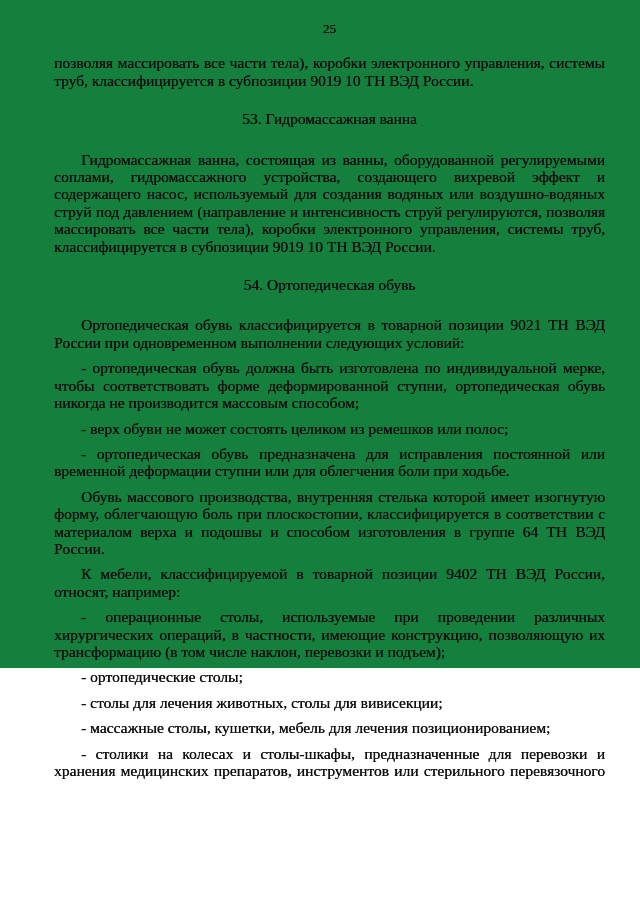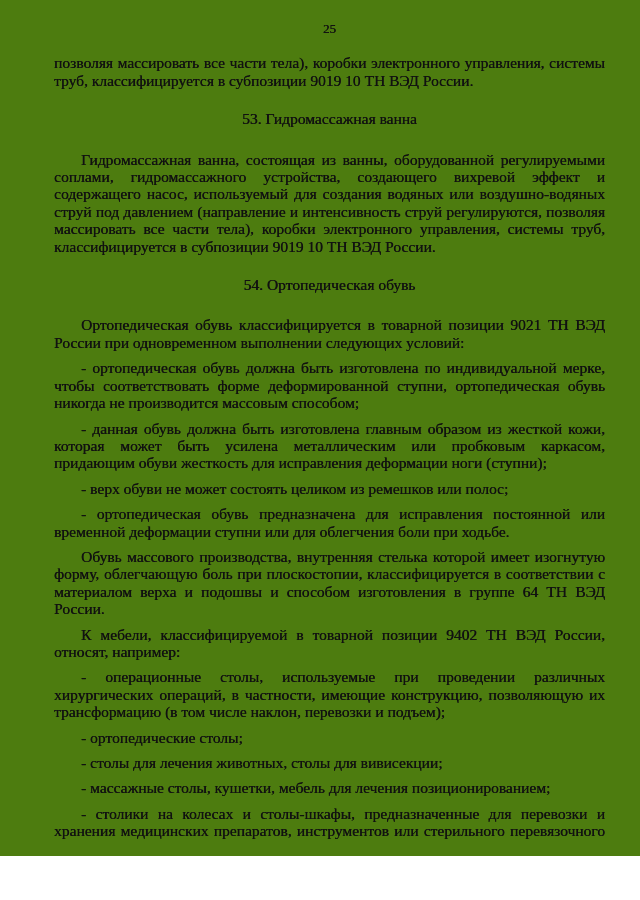--- a/index.html
+++ b/index.html
@@ -6,23 +6,23 @@
     margin: 0;
     padding: 0;
     width: 640px;
     height: 900px;
     overflow: hidden;
     background: #ffffff;
   }
   .page {
     box-sizing: border-box;
     width: 640px;
-    height: 856px;
+    height: 668px;
     padding: 20px 27px 0 46px;
-    background: #4d7c0f;
+    background: #15803d;
     color: #111111;
     font-family: "Liberation Serif", "DejaVu Serif", serif;
     font-size: 15.5px;
     line-height: 17.4px;
     text-shadow: 0.3px 0 0 currentColor; 
   }
   .page-number {
     text-align: center;
     font-size: 13px;
     margin: 0 0 17px 0;
@@ -55,21 +55,20 @@
       <p class="para no-indent">позволяя массировать все части тела), коробки электронного управления, системы труб, классифицируется в субпозиции 9019 10 ТН ВЭД России.</p>
       <div class="heading">
         <div class="heading-line">53. Гидромассажная ванна</div>
       </div>
       <p class="para">Гидромассажная ванна, состоящая из ванны, оборудованной регулируемыми соплами, гидромассажного устройства, создающего вихревой эффект и содержащего насос, используемый для создания водяных или воздушно-водяных струй под давлением (направление и интенсивность струй регулируются, позволяя массировать все части тела), коробки электронного управления, системы труб, классифицируется в субпозиции 9019 10 ТН ВЭД России.</p>
       <div class="heading">
         <div class="heading-line">54. Ортопедическая обувь</div>
       </div>
       <p class="para">Ортопедическая обувь классифицируется в товарной позиции 9021 ТН ВЭД России при одновременном выполнении следующих условий:</p>
       <p class="para">- ортопедическая обувь должна быть изготовлена по индивидуальной мерке, чтобы соответствовать форме деформированной ступни, ортопедическая обувь никогда не производится массовым способом;</p>
-      <p class="para">- данная обувь должна быть изготовлена главным образом из жесткой кожи, которая может быть усилена металлическим или пробковым каркасом, придающим обуви жесткость для исправления деформации ноги (ступни);</p>
       <p class="para">- верх обуви не может состоять целиком из ремешков или полос;</p>
       <p class="para">- ортопедическая обувь предназначена для исправления постоянной или временной деформации ступни или для облегчения боли при ходьбе.</p>
       <p class="para">Обувь массового производства, внутренняя стелька которой имеет изогнутую форму, облегчающую боль при плоскостопии, классифицируется в соответствии с материалом верха и подошвы и способом изготовления в группе 64 ТН ВЭД России.</p>
       <p class="para">К мебели, классифицируемой в товарной позиции 9402 ТН ВЭД России, относят, например:</p>
       <p class="para">- операционные столы, используемые при проведении различных хирургических операций, в частности, имеющие конструкцию, позволяющую их трансформацию (в том числе наклон, перевозки и подъем);</p>
       <p class="para">- ортопедические столы;</p>
       <p class="para">- столы для лечения животных, столы для вивисекции;</p>
       <p class="para">- массажные столы, кушетки, мебель для лечения позиционированием;</p>
       <p class="para justify-last">- столики на колесах и столы-шкафы, предназначенные для перевозки и хранения медицинских препаратов, инструментов или стерильного перевязочного</p>
     </div>

